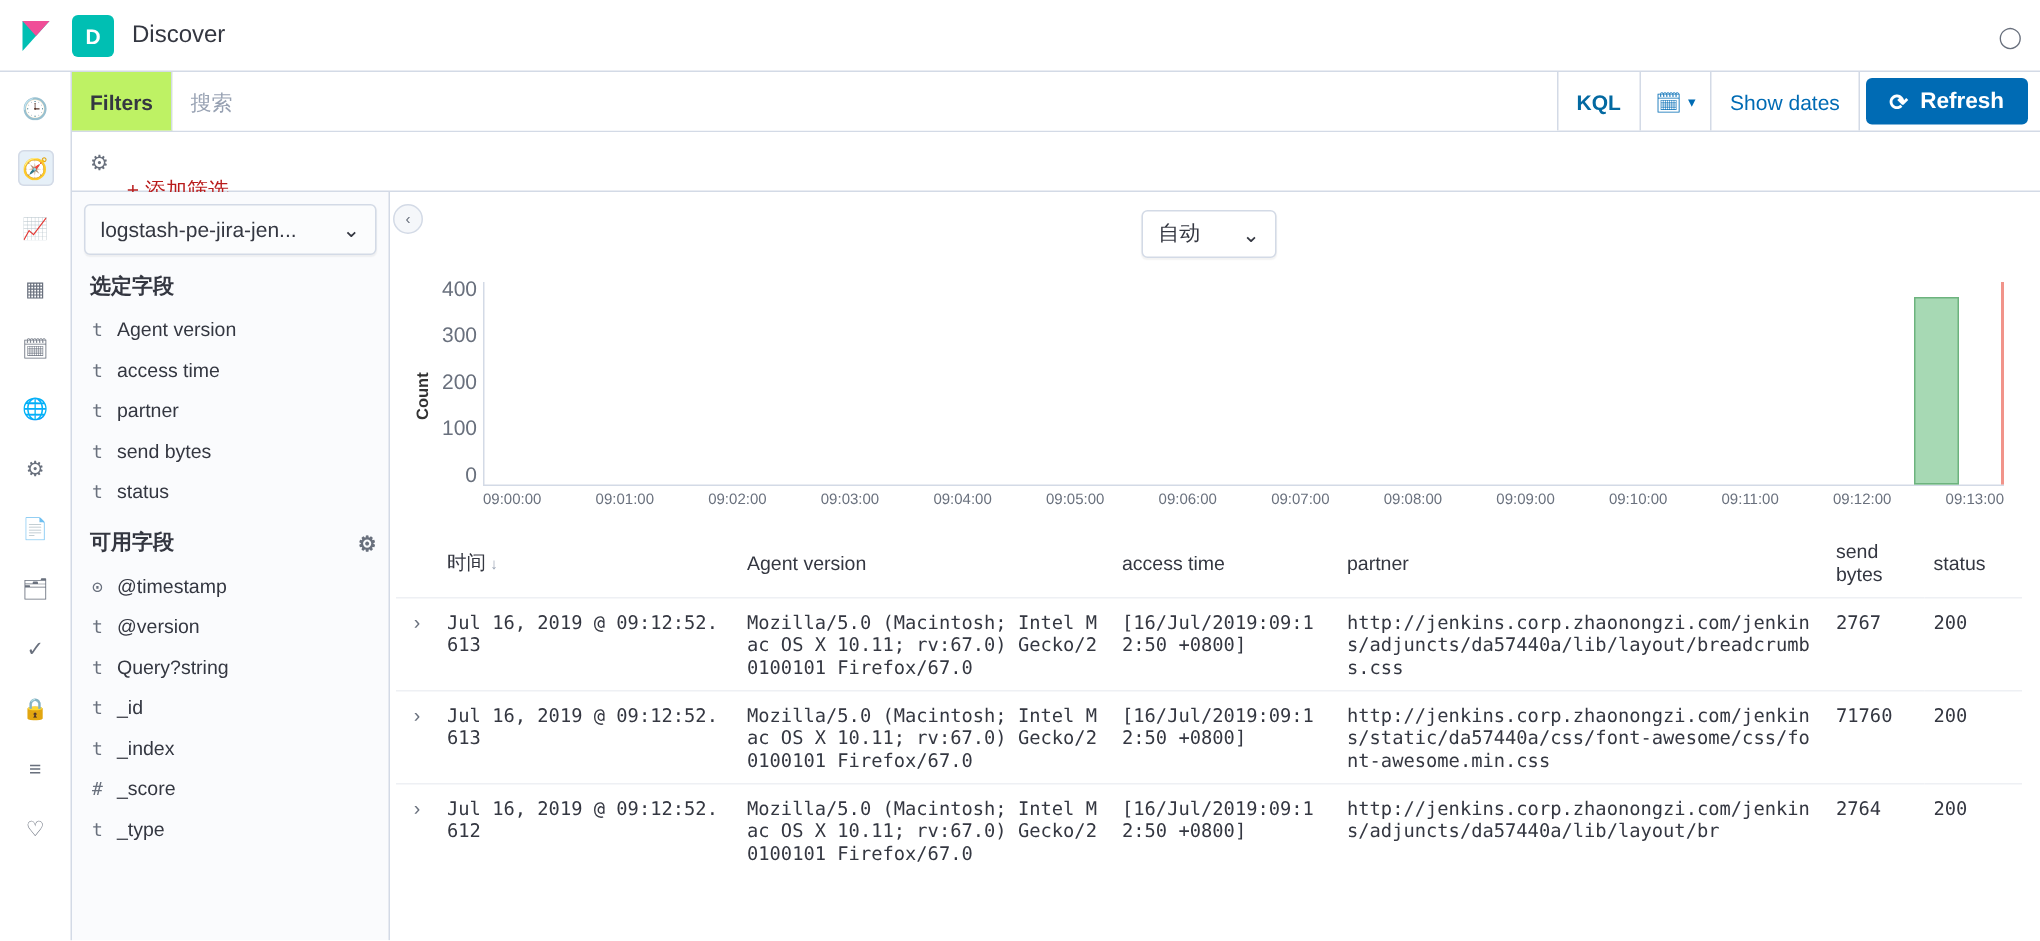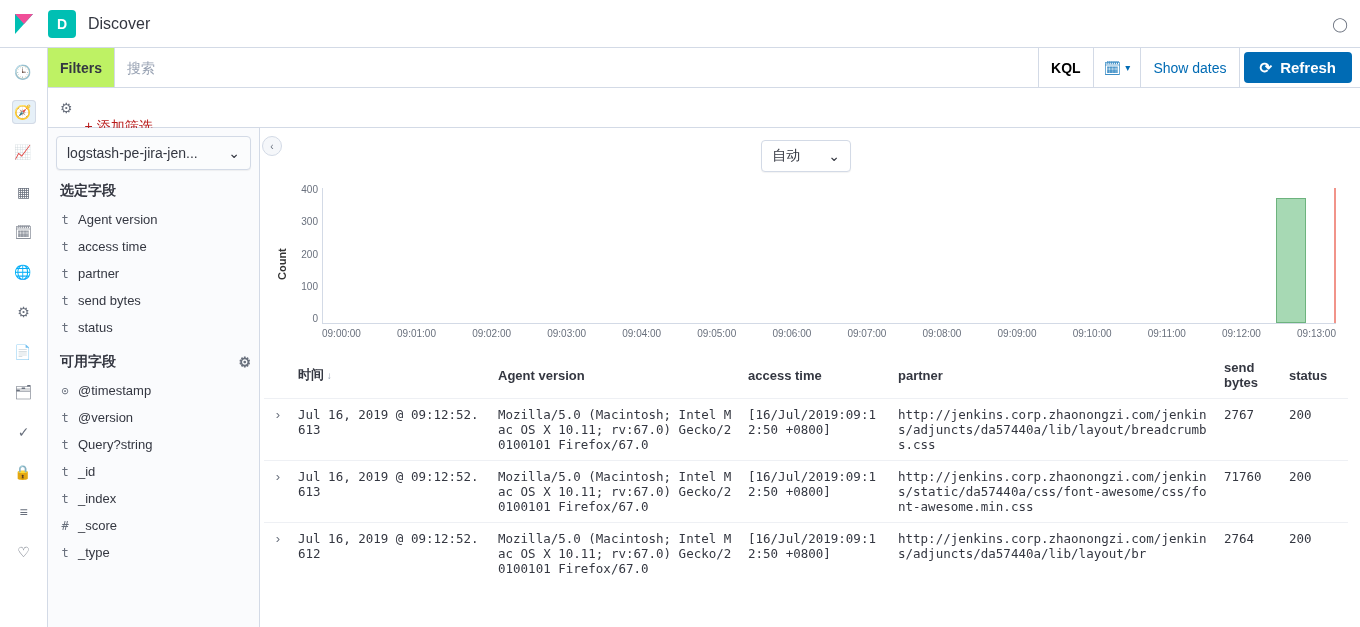--- a/index.html
+++ b/index.html
@@ -12,21 +12,21 @@
 .header-icon { color: #69707d; }
 .main { display: flex; height: 579px; }
 .left-nav { width: 48px; border-right: 1px solid #d3dae6; display: flex; flex-direction: column; align-items: center; padding-top: 12px; gap: 16px; }
 .left-nav-item { width: 24px; height: 24px; display: flex; align-items: center; justify-content: center; color: #69707d; cursor: pointer; }
 .left-nav-item.active { color: #006bb4; background: #e6f0f8; border-radius: 4px; padding: 4px; box-shadow: inset 0 0 0 1px #d3dae6; }
 .content { flex: 1; display: flex; flex-direction: column; }
 .query-bar { height: 40px; border-bottom: 1px solid #d3dae6; display: flex; align-items: stretch; }
 .filters-label { background: #bef264; border-right: 1px solid #d3dae6; padding: 0 12px; display: flex; align-items: center; font-weight: 700; }
 .search-box { flex: 1; border: none; padding: 0 12px; font-size: 14px; outline: none; background: #fff; border-right: 1px solid #d3dae6; }
 .search-box::placeholder { color: #98a2b3; }
-.kql { padding: 0 12px; display: flex; align-items: center; color: #000000; font-weight: 600; border-right: 1px solid #d3dae6; }
+.kql { padding: 0 12px; display: flex; align-items: center; color: #0369a1; font-weight: 600; border-right: 1px solid #d3dae6; }
 .date-picker { display: flex; align-items: center; border-right: 1px solid #d3dae6; }
 .date-icon { padding: 0 10px; border-right: 1px solid #d3dae6; height: 100%; display: flex; align-items: center; color: #006bb4; gap: 4px; }
 .date-text { padding: 0 12px; width: 280px; }
 .show-dates { padding: 0 12px; color: #006bb4; display: flex; align-items: center; }
 .refresh-btn { background: #006bb4; color: #fff; padding: 0 16px; display: flex; align-items: center; gap: 8px; font-weight: 600; margin: 4px 8px 4px 4px; border-radius: 4px; cursor: pointer; font-size: 15px; }
 .filter-row { height: 40px; border-bottom: 1px solid #d3dae6; display: flex; align-items: center; padding: 0 12px; gap: 12px; }
 .gear { color: #69707d; }
 .add-filter { color: #b91c1c; margin-top: 39px; }
 .body { flex: 1; display: flex; overflow: hidden; }
 .sidebar { width: 212px; background: #fafbfd; border-right: 1px solid #d3dae6; padding: 8px; display: flex; flex-direction: column; overflow-y: auto; }
@@ -34,29 +34,29 @@
 .section-head { font-weight: 700; margin: 12px 0 6px 4px; display: flex; justify-content: space-between; align-items: center; }
 .field-item { padding: 6px 4px; display: flex; align-items: center; gap: 8px; font-size: 13px; cursor: pointer; }
 .field-type { font-family: monospace; font-size: 12px; color: #69707d; width: 10px; text-align: center; }
 .collapse-btn { width: 20px; height: 20px; border-radius: 50%; background: #f5f7fa; border: 1px solid #d3dae6; display: flex; align-items: center; justify-content: center; position: absolute; margin-left: 214px; margin-top: 8px; color: #69707d; font-size: 10px; cursor: pointer; }
 .results { flex: 1; display: flex; flex-direction: column; overflow: hidden; padding-right: 8px; }
 .chart-header { display: flex; align-items: center; justify-content: center; padding: 12px 16px; gap: 12px; }
 .interval-select { border: 1px solid #d3dae6; border-radius: 4px; padding: 6px 10px; display: flex; align-items: center; gap: 28px; background: #fff; box-shadow: 0 1px 1px rgba(0,0,0,0.05); }
 .chart { height: 160px; display: flex; padding: 0 16px; }
 .y-axis-label { writing-mode: vertical-rl; transform: rotate(180deg); font-size: 11px; font-weight: 700; display: flex; align-items: center; justify-content: center; color: #333; }
 .chart-inner { flex: 1; position: relative; }
-.y-ticks { position: absolute; left: 0; top: 0; bottom: 20px; width: 30px; display: flex; flex-direction: column; justify-content: space-between; font-size: 10px; text-align: right; color: #69707d; }
+.y-ticks { position: absolute; left: 0; top: 0; bottom: 20px; width: 30px; display: flex; flex-direction: column; justify-content: space-between; font-size: 14px; text-align: right; color: #69707d; }
 .plot-area { position: absolute; left: 34px; right: 0; top: 4px; bottom: 20px; border-left: 1px solid #d3dae6; border-bottom: 1px solid #d3dae6; }
 .bar { position: absolute; bottom: 0; width: 30px; background: #a7d9b4; border: 1px solid #6db37e; }
 .red-line { position: absolute; right: 0; top: 0; bottom: 0; width: 2px; background: #e74c3c; opacity: 0.6; }
 .x-ticks { position: absolute; left: 34px; right: 0; bottom: 0; height: 16px; display: flex; justify-content: space-between; font-size: 10px; color: #69707d; }
 .x-label { text-align: center; font-size: 11px; font-weight: 700; padding-bottom: 6px; color: #333; }
 .table-wrap { flex: 1; overflow: auto; padding: 0 4px; margin-top: 8px; }
 table { width: 100%; border-collapse: collapse; table-layout: fixed; }
-th { text-align: left; padding: 8px 6px; font-weight: 700; font-size: 13px; }
+th { text-align: left; padding: 8px 6px; font-weight: 400; font-size: 13px; }
 th.sorttime::after { content: " ↓"; color: #98a2b3; font-size: 10px; }
 td { padding: 8px 6px; vertical-align: top; font-size: 13px; border-top: 1px solid #eef0f4; }
 td.mono { font-family: "SF Mono", Menlo, Consolas, monospace; font-size: 12.5px; word-break: break-all; }
 .expand-cell { width: 24px; text-align: center; color: #69707d; cursor: pointer; }
 </style>
 </head>
 <body>
 
 <div class="header">
   <svg class="logo" viewBox="0 0 24 24">

